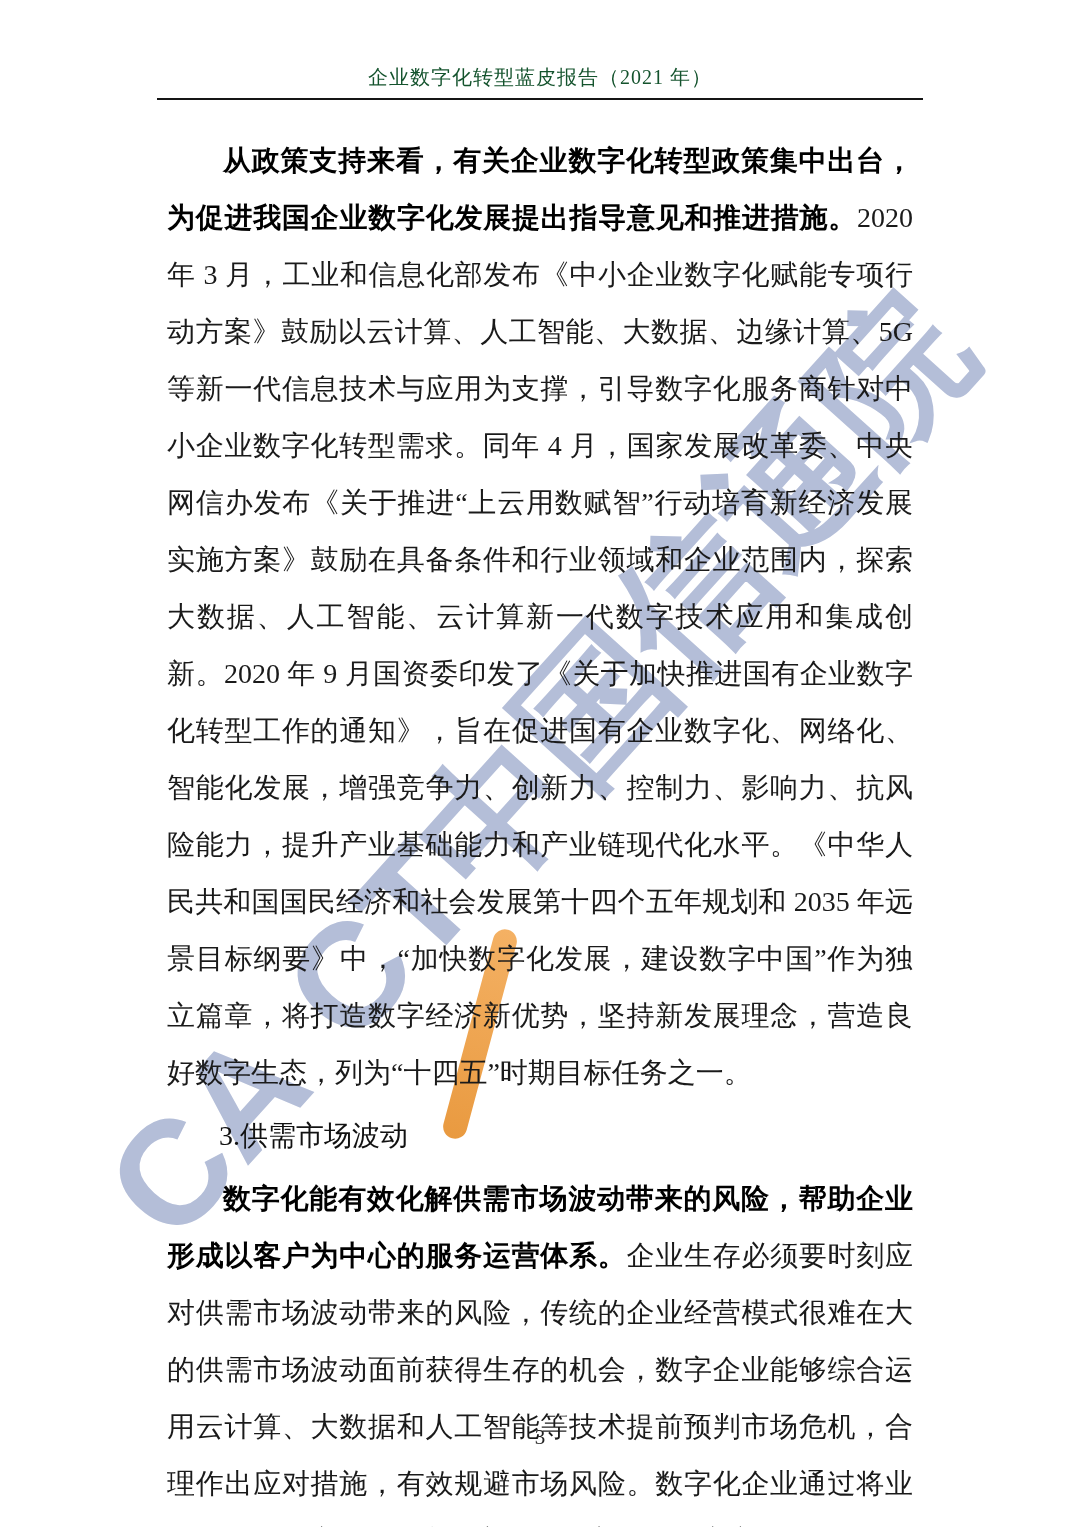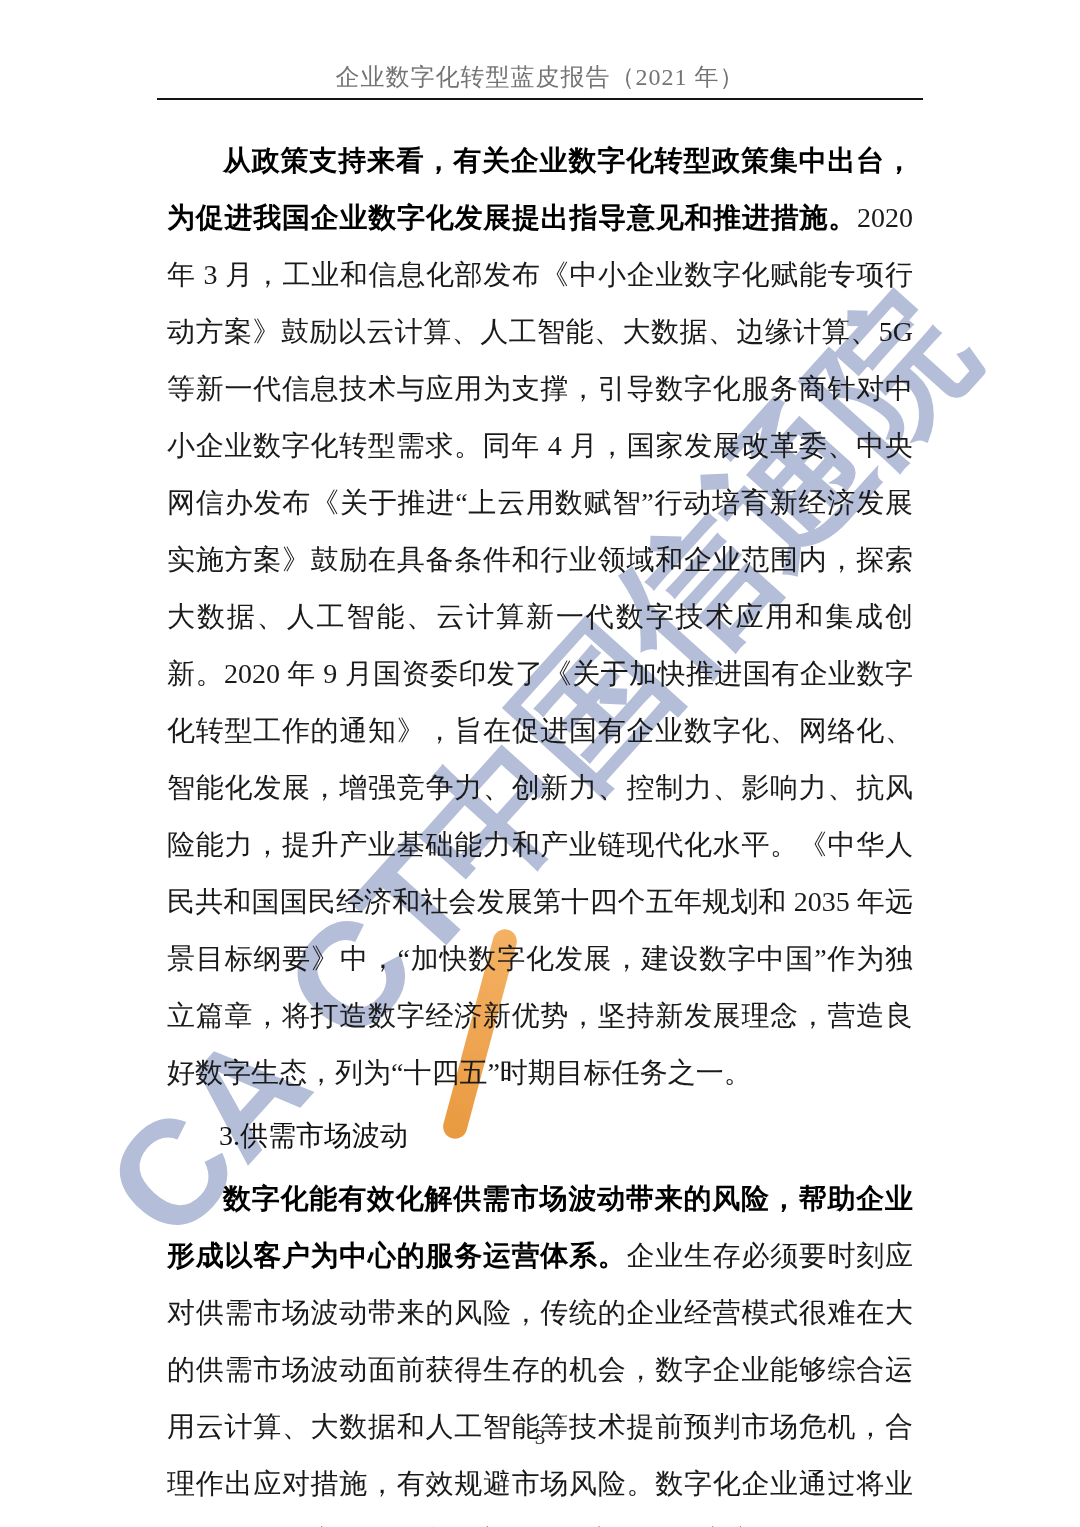--- a/index.html
+++ b/index.html
@@ -31,24 +31,24 @@
     left:468px;top:926px;
     width:24px;height:216px;
     background:linear-gradient(180deg,#f4b164 0%,#e99a40 100%);
     border-radius:13px;
     transform:rotate(15deg);
     z-index:0;
   }
   
   .doc-header{position:relative;z-index:1;padding-top:64px;text-align:center;}
   .doc-header-title{
-    font-size:24px;
+    font-size:20px;
     line-height:27px;
     letter-spacing:1px;
-    color:#737373;
+    color:#14532d;
   }
   .doc-header-rule{
     width:766px;height:0;
     border-top:2px solid #151515;
     margin:7px auto 0 auto;
   }
   
   .doc-body{
     position:relative;z-index:1;
     width:758px;

